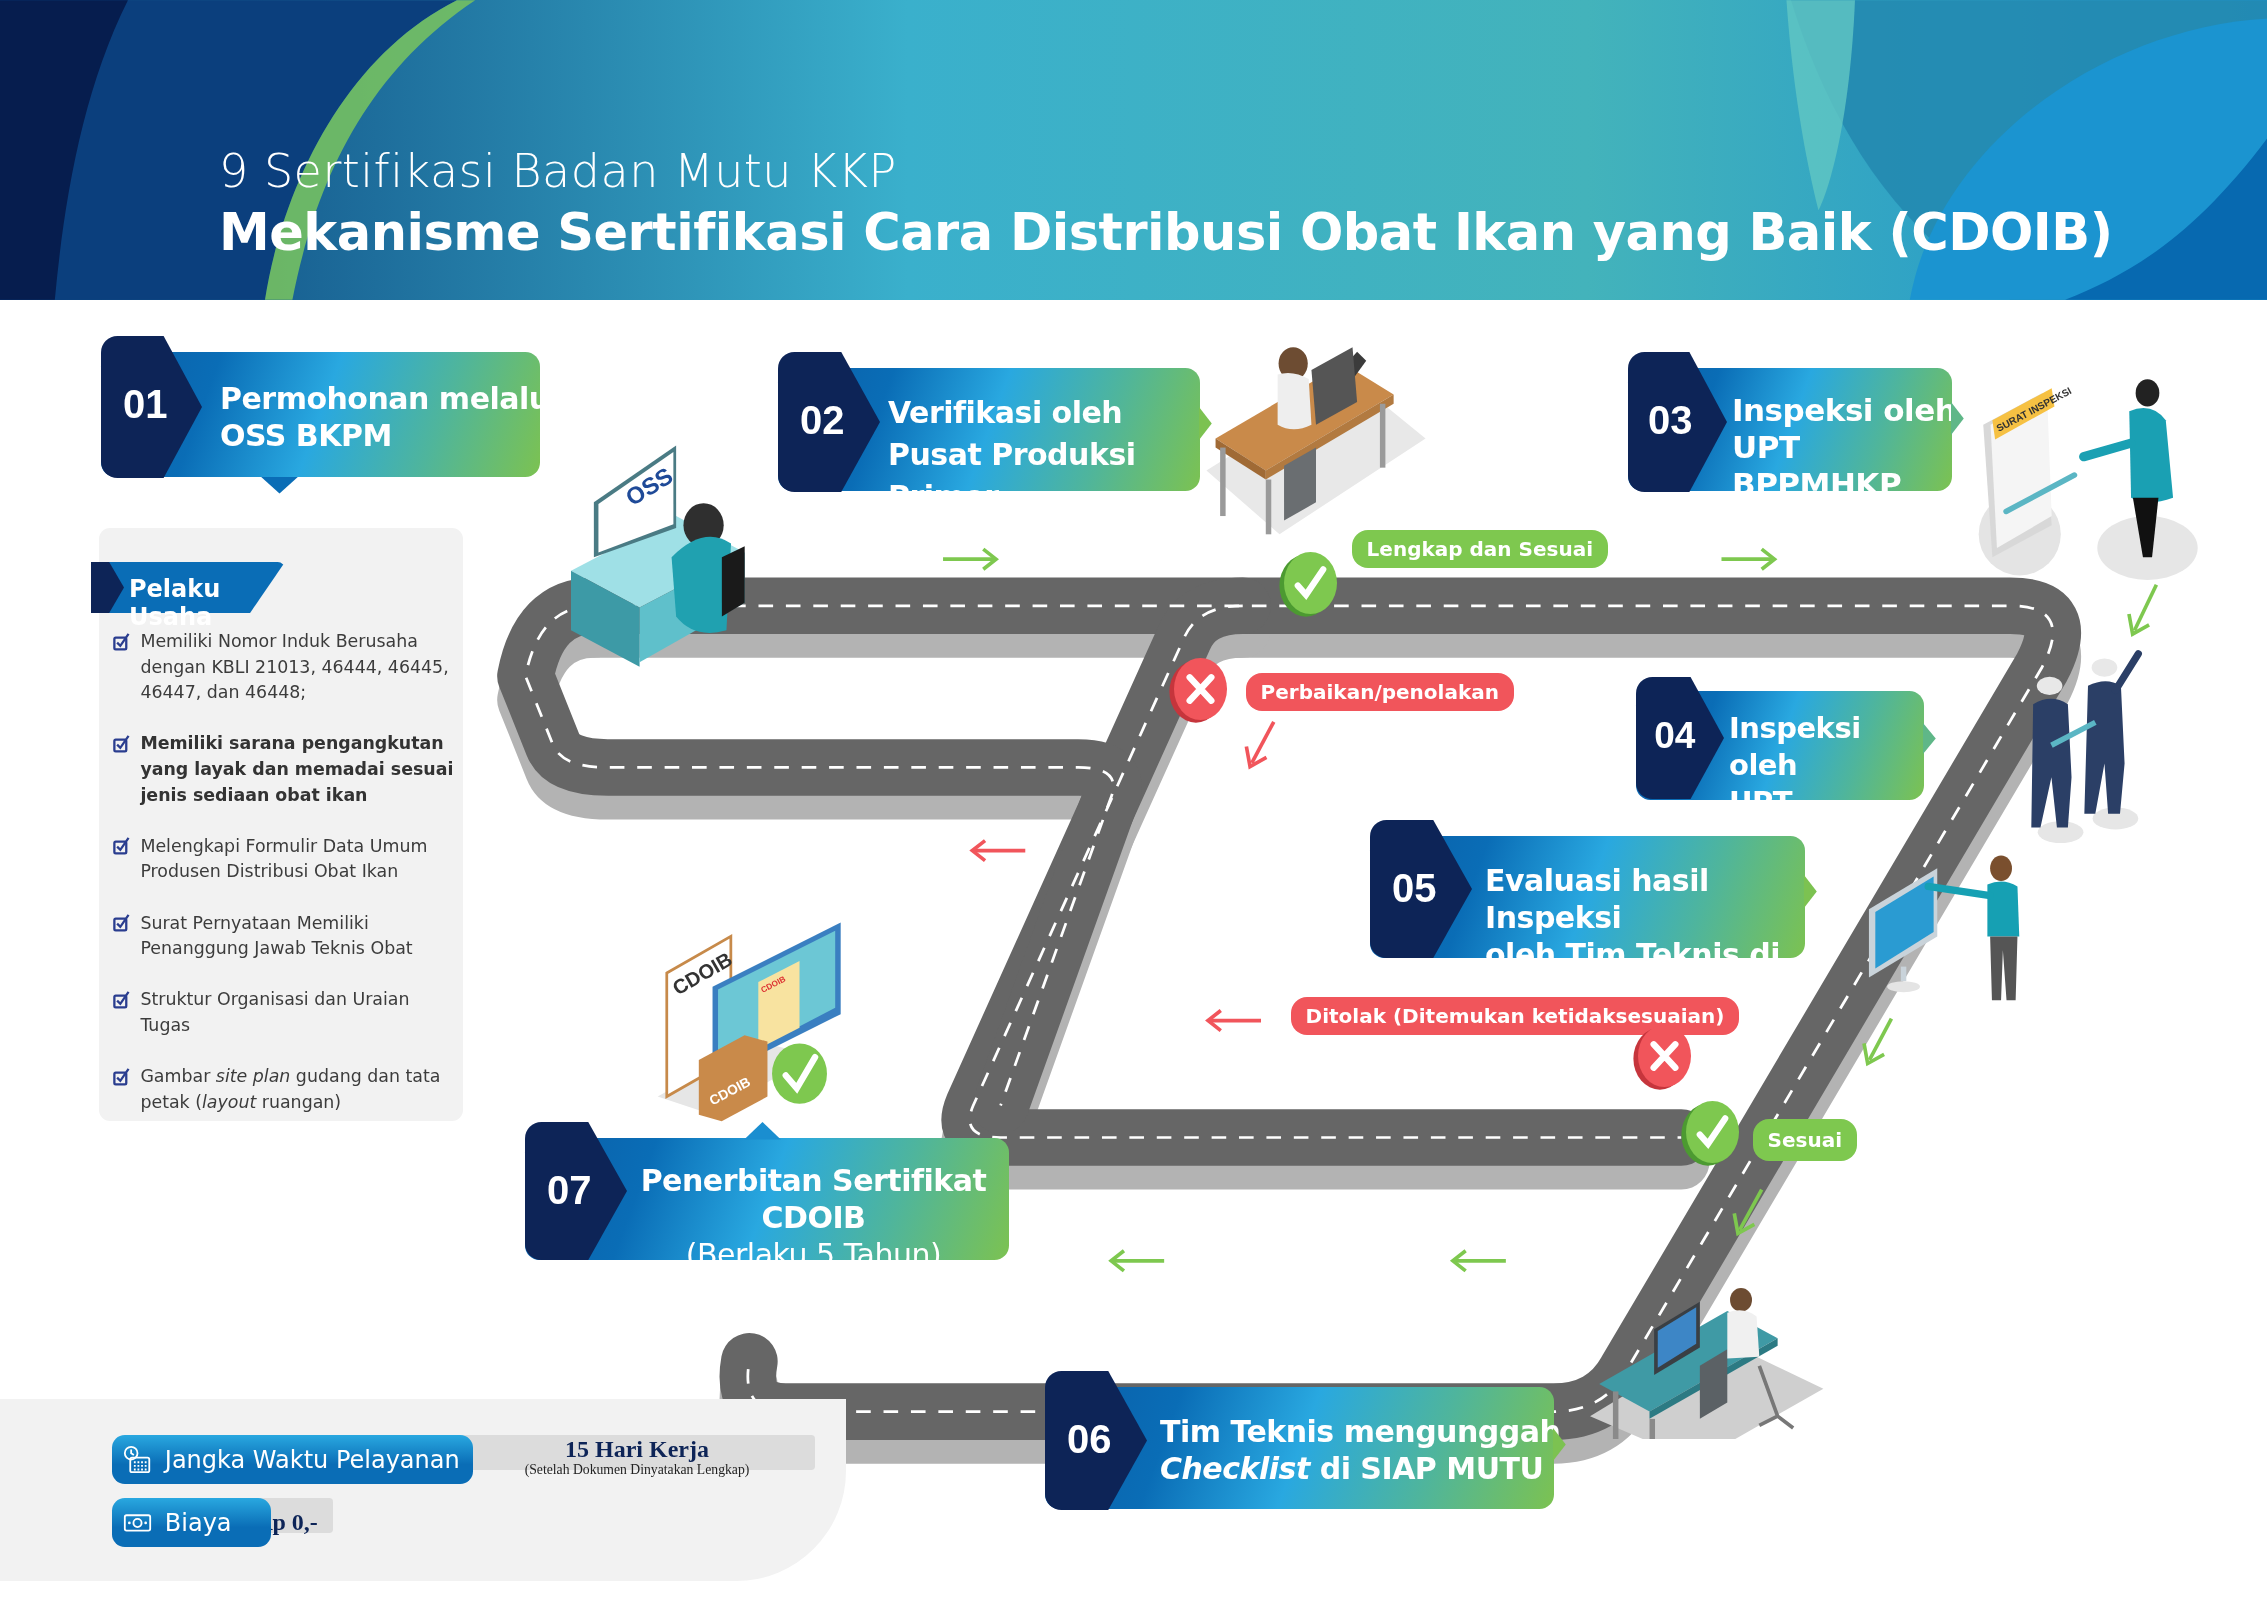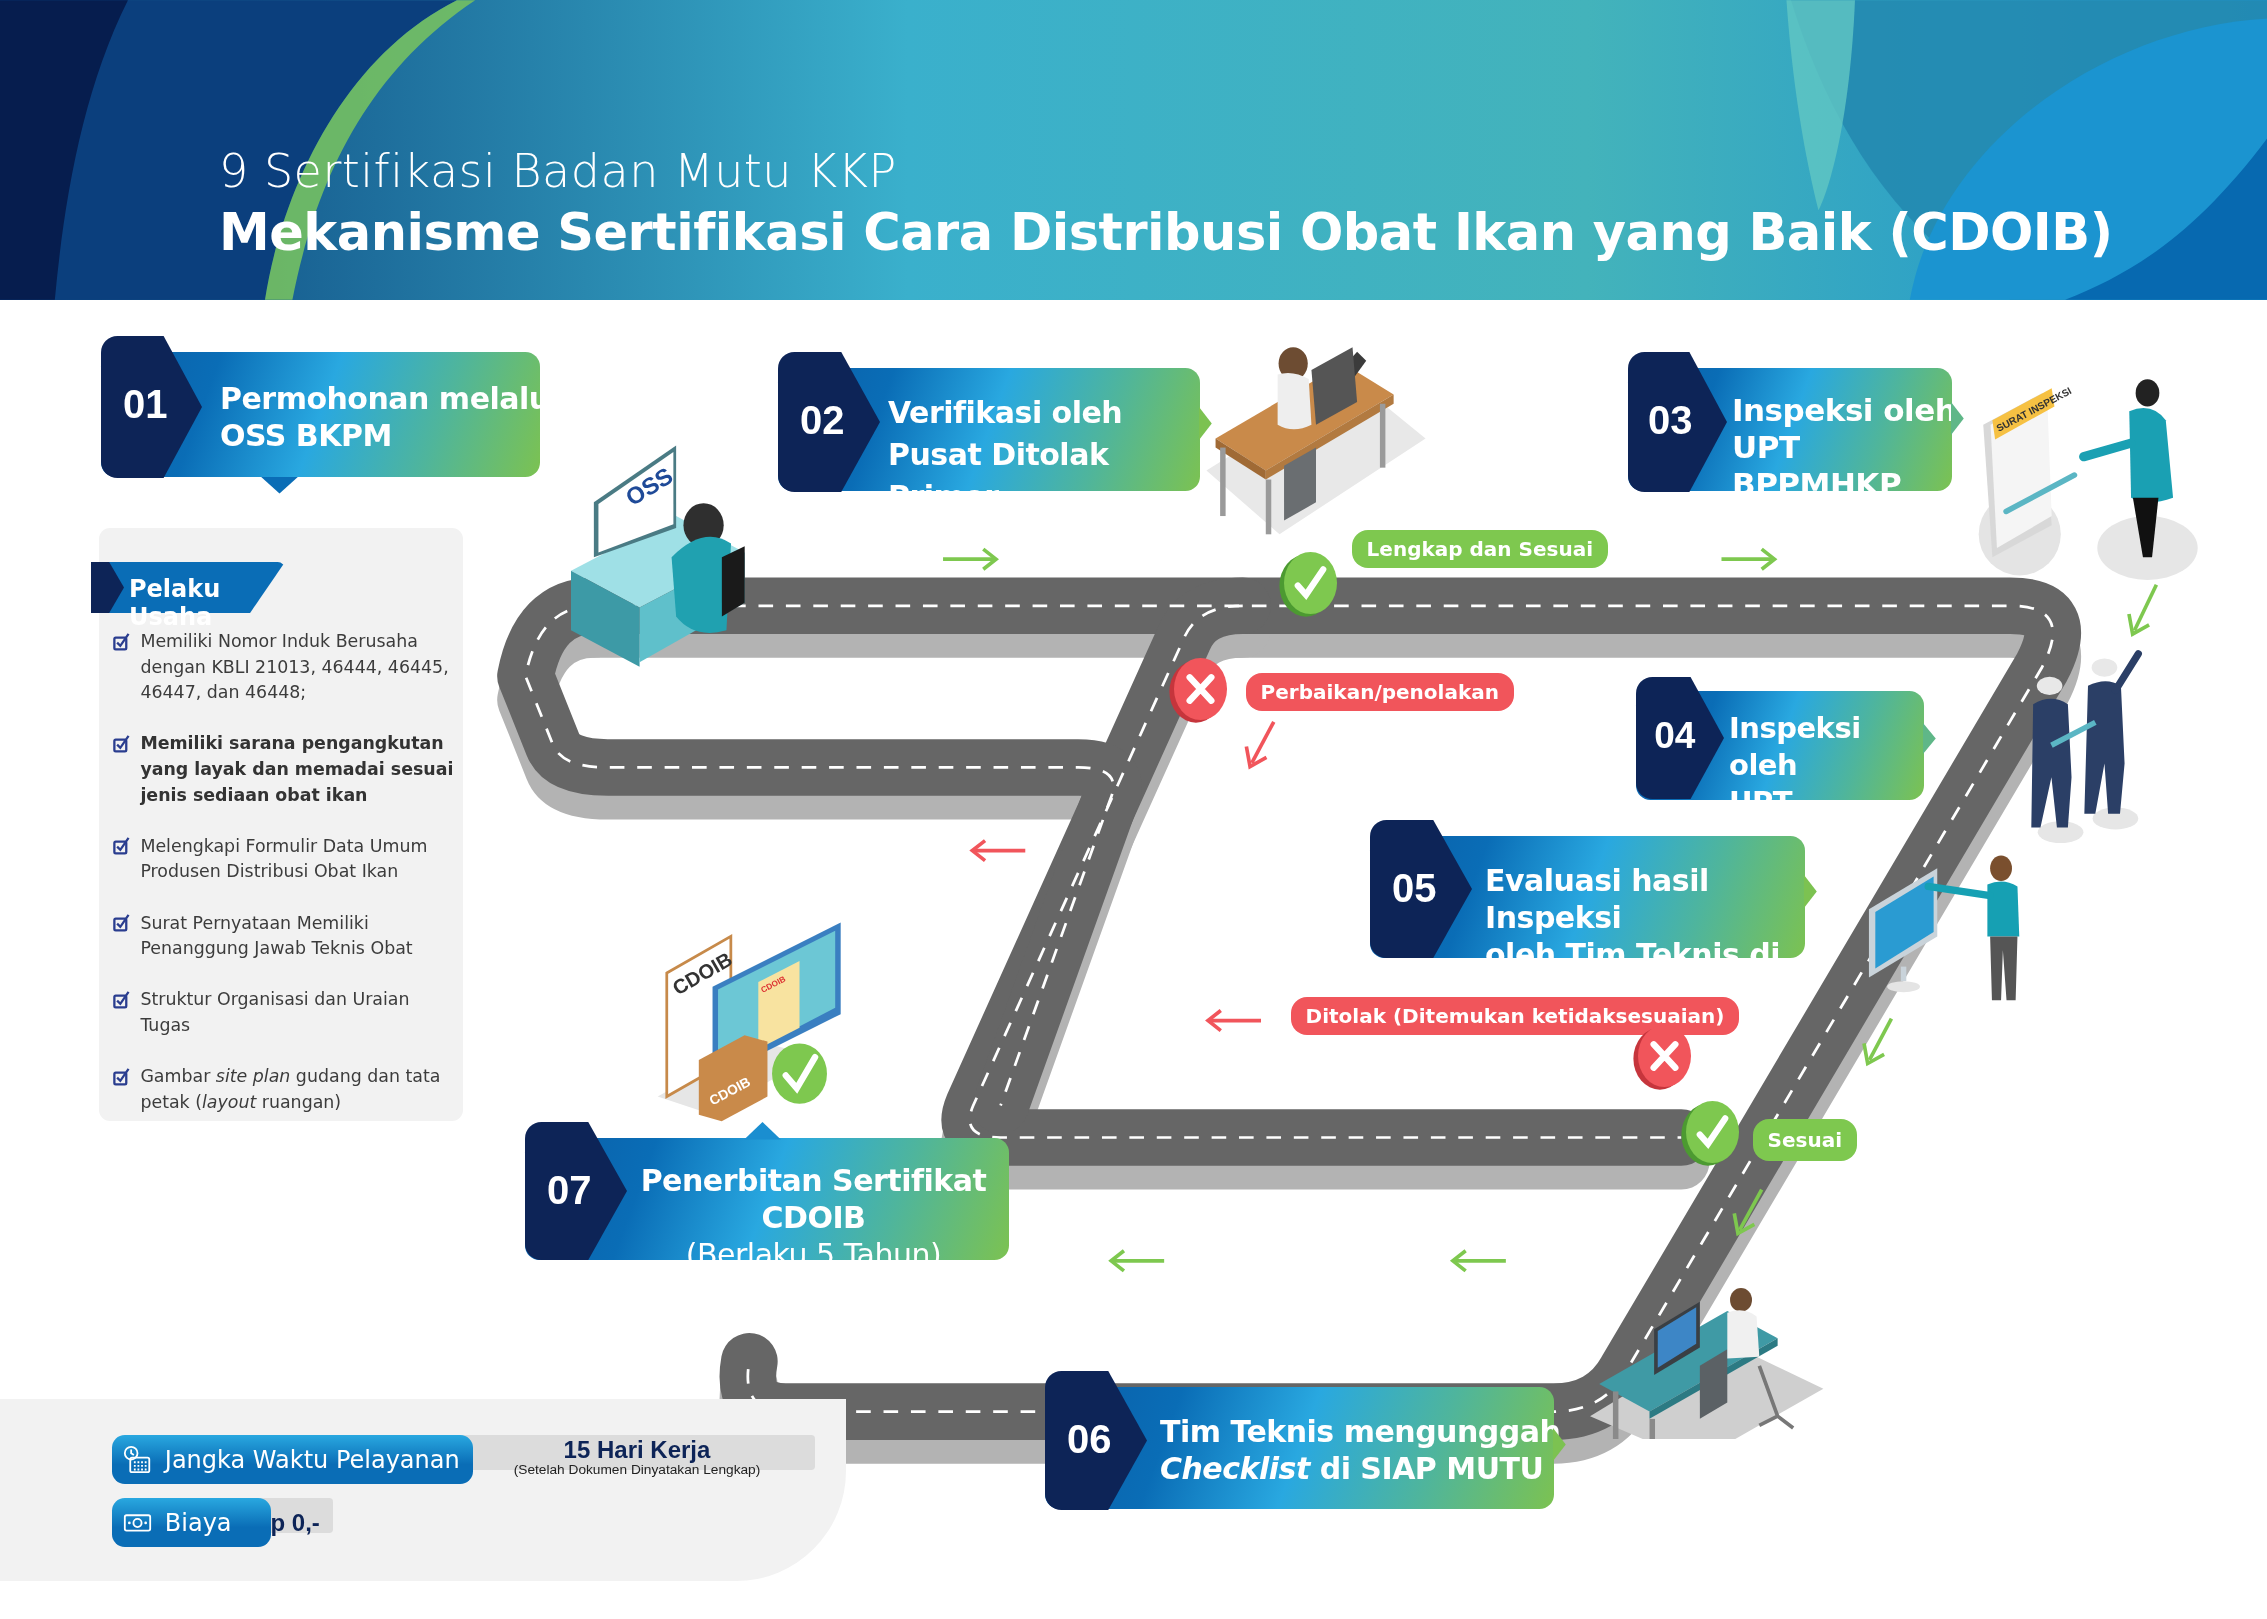--- a/index.html
+++ b/index.html
@@ -37,21 +37,21 @@
   .req-list li { position: relative; padding-left: 27.4px; font-size: 17.4px; line-height: 25.6px; color: #3c3c3c; font-family: "DejaVu Sans", sans-serif; margin-bottom: 25.6px; }
   .req-list li.bold { font-weight: bold; color: #333; }
   .req-list li .chk { position: absolute; left: 0; top: 3.7px; width: 18.3px; height: 18.3px; }
 
   
   .service-panel { position: absolute; left: 0; top: 1399px; width: 846px; height: 182px; background: #f2f2f2; border-radius: 0 0 110px 0; }
   .svc-row { position: absolute; height: 49px; }
   .svc-label { position: absolute; left: 0; top: 0; height: 49px; border-radius: 12.8px;
     background: linear-gradient(180deg, #29a8e0 0%, #0a6db6 60%); color: #fff; font-weight: normal; font-size: 24px; display: flex; align-items: center; font-family: "DejaVu Sans", sans-serif; }
   .svc-label .ic { width: 29px; height: 29px; margin: 0 12.8px 0 11px; }
-  .svc-value { position: absolute; top: 0; height: 35px; background: #dcdcdc; border-radius: 0 3.7px 3.7px 0; text-align: center; color: #0d2457; font-family: Liberation Sans, sans-serif; }
+  .svc-value { position: absolute; top: 0; height: 35px; background: #dcdcdc; border-radius: 0 3.7px 3.7px 0; text-align: center; color: #0d2457; font-family: Liberation Serif, serif; }
 
   
   .status { position: absolute; color: #fff; font-weight: bold; font-size: 20px; border-radius: 16px; padding: 0 14.6px; height: 38px; line-height: 38px; font-family: "DejaVu Sans", sans-serif; white-space: nowrap; }
   .status.ok { background: #7ec84f; }
   .status.bad { background: #f1555b; }
 
   .marker { position: absolute; width: 53px; height: 62px; border-radius: 50%; }
   .marker.ok { background: #7ec84f; box-shadow: -4.6px 2.7px 0 #4c9a31; }
   .marker.bad { background: #f1555b; box-shadow: -4.6px 2.7px 0 #c6353c; }
   .marker svg { position: absolute; left: 8.2px; top: 12px; }
@@ -208,21 +208,21 @@
       <path d="M0 0 H40 L20 18 Z" fill="#0a6db6"></path>
     </svg>
 </div>
 
 <div class="step" style="left:778px;top:352px;width:434px;height:140px;">
   <div class="box" style="left:0;top:16.4px;width:422px;height:123px;"></div>
   <div class="num-tab" style="width:102px;height:140px;"></div>
   <div class="num" style="left:22px;top:46px;">02</div>
   <div class="txt" style="left:110px;top:40px;line-height:42px;">
     <div>Verifikasi oleh</div>
-    <div>Pusat Ditolak Primer</div>
+    <div>Pusat Produksi Primer</div>
   </div>
   <svg class="pointer" style="left:421px;top:55px;width:14.6px;height:33px;" viewBox="0 0 16 36" width="14.6" height="33">
       <path d="M0 0 L14 18 L0 36 Z" fill="#7cc251"></path>
     </svg>
 </div>
 
 <div class="step" style="left:1628px;top:352px;width:334px;height:140px;">
   <div class="box" style="left:0;top:16.4px;width:324px;height:123px;"></div>
   <div class="num-tab" style="width:99px;height:140px;"></div>
   <div class="num" style="left:20px;top:46px;">03</div>

